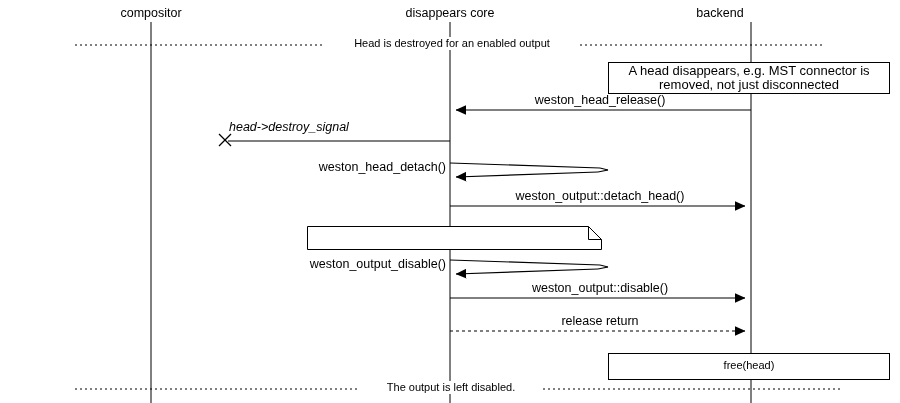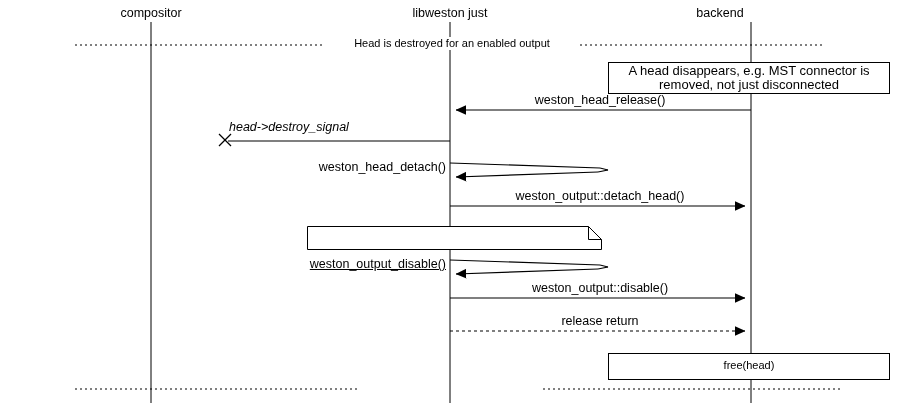--- a/index.html
+++ b/index.html
@@ -134,40 +134,41 @@
       <line x1="450" y1="331" x2="745" y2="331" stroke="#000000" stroke-width="1.2" stroke-dasharray="3 3" marker-end="url(#arrowRight)"></line>
     </g>
 
     <g>
       <rect x="608.5" y="353.5" width="281" height="26" fill="#ffffff" stroke="#000000" stroke-width="1"></rect>
     </g>
   </svg>
 
   <div class="lbl center participant-name" style="left:151px; top:6px;">compositor</div>
 
-  <div class="lbl center participant-name" style="left:450px; top:6px;">libweston just</div>
+  <div class="lbl center participant-name" style="left:450px; top:6px;">disappears core</div>
 
   <div class="lbl center participant-name" style="left:720px; top:6px;">backend</div>
 
   <div class="lbl center divider-text" style="left:452px; top:37px;">Head is destroyed for an enabled output</div>
 
+  <div class="lbl center divider-text" style="left:451px; top:381px;">The output is left disabled.</div>
 
   <div class="lbl center note-text" style="left:749px; top:64px; width:276px;">A head disappears, e.g. MST connector is</div>
   <div class="lbl center note-text" style="left:749px; top:78px; width:276px;">removed, not just disconnected</div>
 
 
   <div class="lbl center" style="left:749px; top:359px; width:276px;">free(head)</div>
 
   <div class="lbl center msg-label" style="left:600px; top:93px;text-align:center;">weston_head_release()</div>
 
   <div class="lbl msg-label" style="left:229px; top:120px;font-style:italic;">head-&gt;destroy_signal</div>
 
   <div class="lbl center msg-label" style="left:600px; top:189px;">weston_output::detach_head()</div>
 
   <div class="lbl right msg-label" style="left:446px; top:160px;">weston_head_detach()</div>
 
-  <div class="lbl right msg-label" style="left:446px; top:257px;text-decoration:underline;">weston_output_disable()</div>
+  <div class="lbl right msg-label" style="left:446px; top:257px;">weston_output_disable()</div>
 
   <div class="lbl center msg-label" style="left:600px; top:281px;">weston_output::disable()</div>
 
   <div class="lbl center msg-label" style="left:600px; top:314px;">release return</div>
 
 </div>
 
 </body></html>

